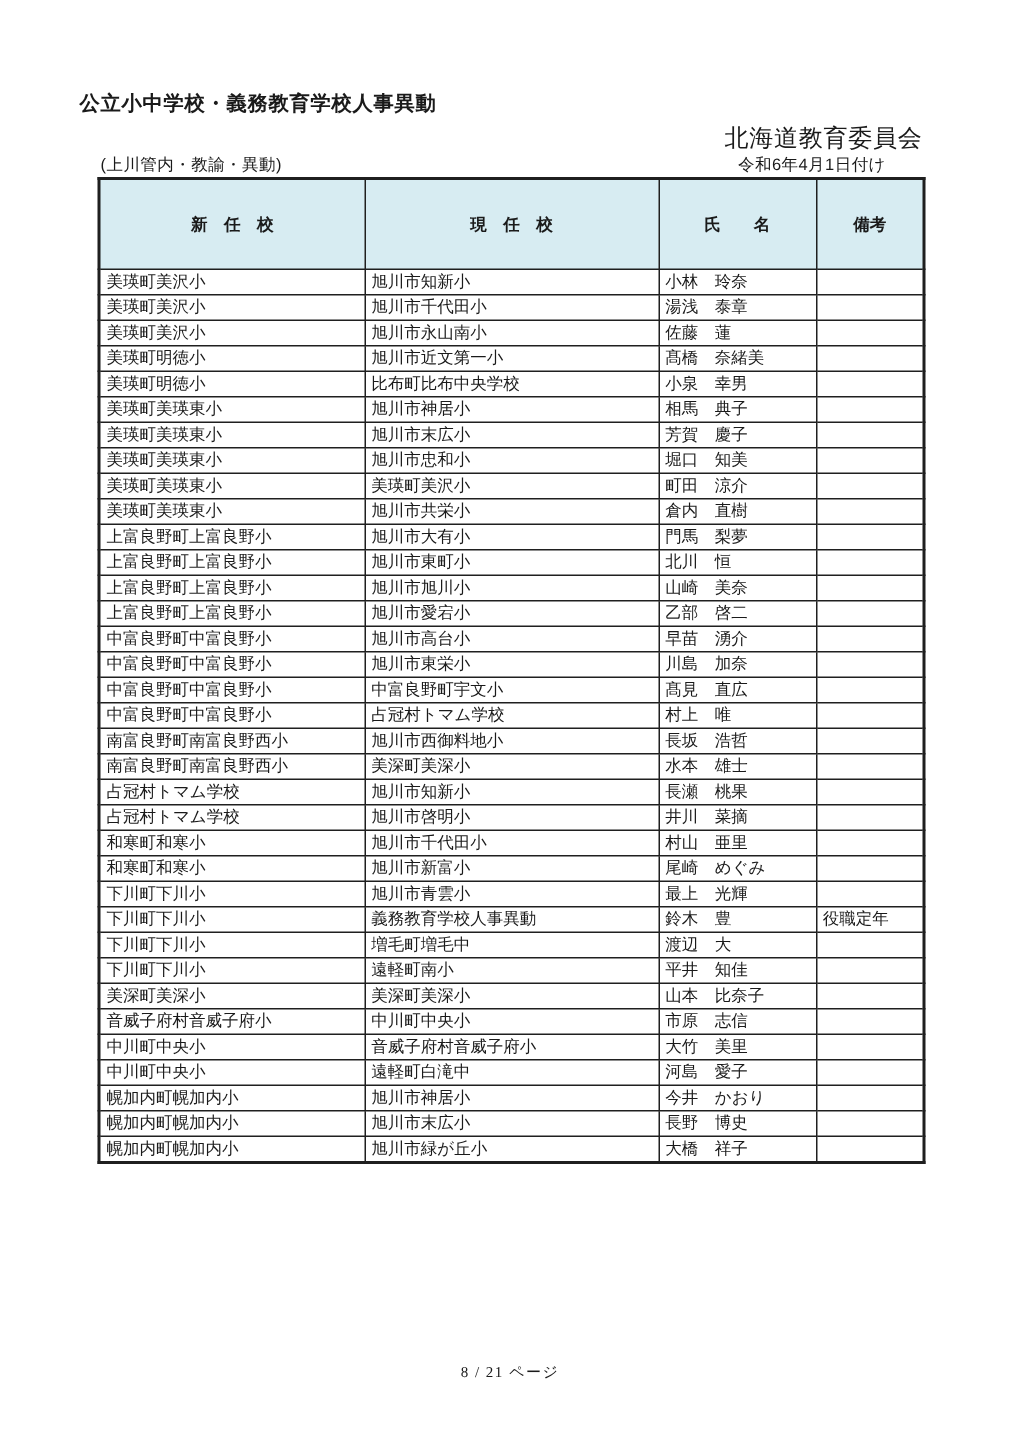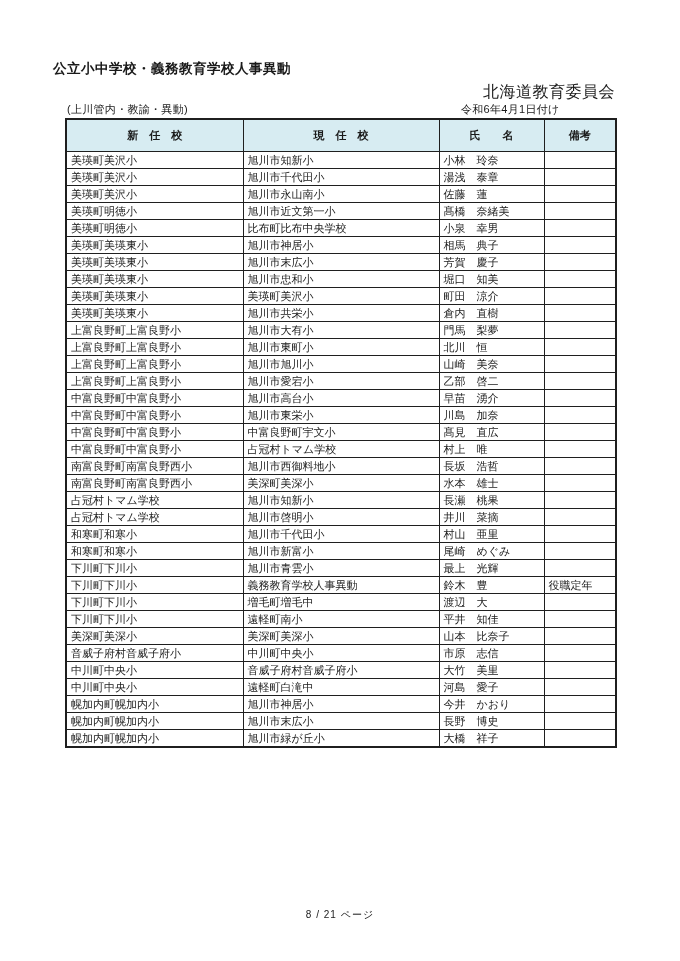--- a/index.html
+++ b/index.html
@@ -17,48 +17,48 @@
   }
   .org-line{
     position:absolute;left:483px;top:82px;
     font-size:16px;letter-spacing:.5px;
   }
   .scope-line{
     position:absolute;left:67px;top:102px;
     font-size:11px;letter-spacing:.3px;
   }
   .date-line{
-    position:absolute;left:461px;top:102px;
+    position:absolute;left:492px;top:102px;
     font-size:11px;letter-spacing:.3px;
   }
   table.personnel{
     position:absolute;left:65px;top:118px;
     width:550px;
     border-collapse:collapse;table-layout:fixed;
     border:2px solid var(--border,#1f1f1f);
   }
   table.personnel th{
     background:var(--header-bg,#d7ecf2);
     border:1px solid var(--border,#1f1f1f);
     font-size:11px;font-weight:700;
     height:23px;text-align:center;vertical-align:middle;
-    padding:4px;
+    padding:18px;
   }
   table.personnel td{
     border:1px solid var(--border,#1f1f1f);
     font-size:11px;font-weight:400;
     height:16px;line-height:16px;
     padding:0 4px;
     white-space:nowrap;overflow:hidden;
     vertical-align:middle;
     background:#ffffff;
   }
   .page-footer{
     position:absolute;left:65px;top:908px;width:550px;
-    text-align:center;font-size:10px;letter-spacing:1px;
+    text-align:center;font-size:10px;letter-spacing:1px;font-family:Liberation Serif, serif;
   }
 </style>
 </head>
 <body>
 
 <div class="sheet">
 
   <div class="doc-title">公立小中学校・義務教育学校人事異動</div>
 
   <div class="org-line">北海道教育委員会</div>

